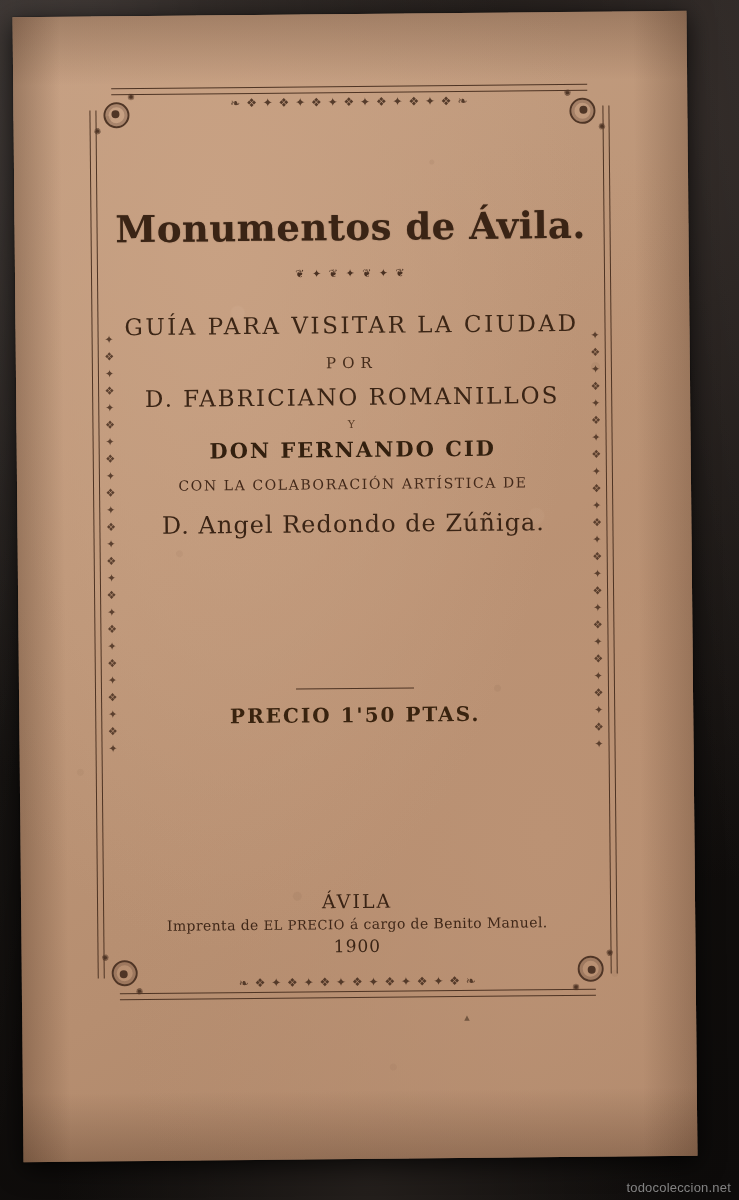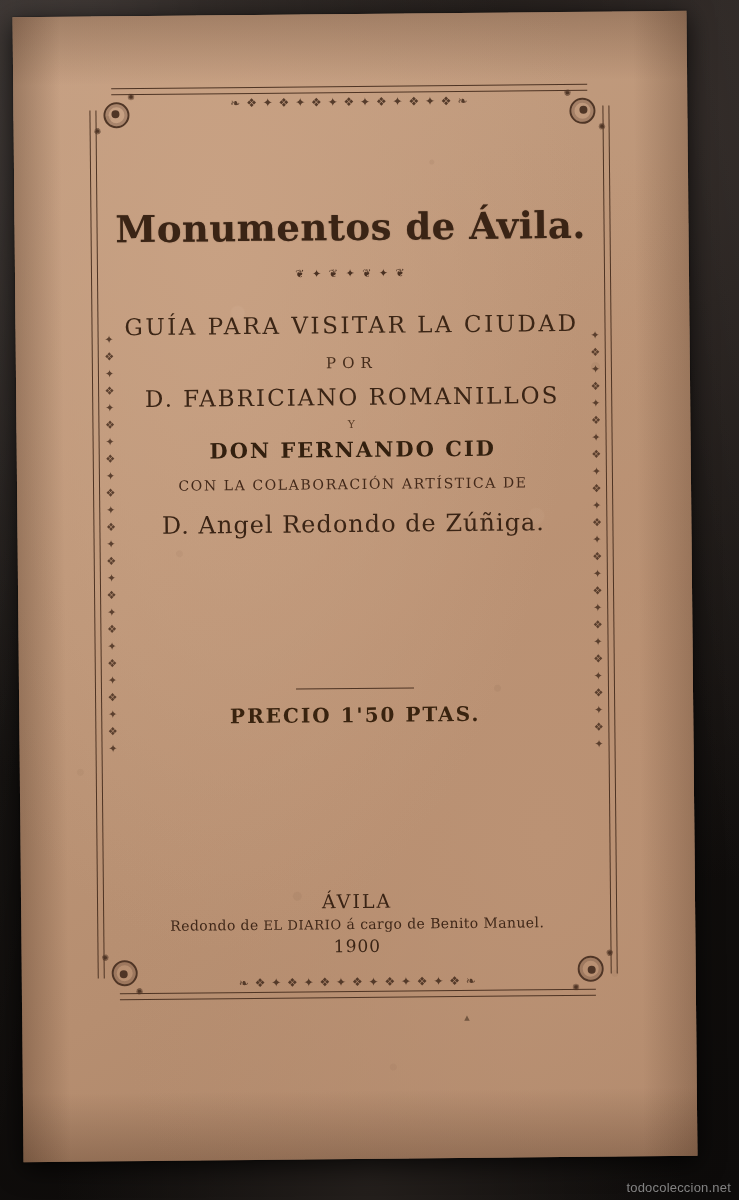--- a/index.html
+++ b/index.html
@@ -417,21 +417,21 @@
       <div class="collab">CON LA COLABORACIÓN ARTÍSTICA DE</div>
       <div class="artist">D. Angel Redondo de Zúñiga.</div>
 
       <div class="price-block">
         <div class="price-rule"></div>
         <div class="price">PRECIO 1'50 PTAS.</div>
       </div>
 
       <div class="imprint">
         <div class="city">ÁVILA</div>
-        <div class="printer"><span>Redondo de </span><span class="sc">EL DIARIO</span><span> á cargo de Benito Manuel.</span></div>
+        <div class="printer"><span>Imprenta de </span><span class="sc">EL PRECIO</span><span> á cargo de Benito Manuel.</span></div>
         <div class="year">1900</div>
       </div>
     </div>
 
     <div class="pencil-tick">▴</div>
   </div>
 
   <div class="watermark">todocoleccion.net</div>
 </div>
 

